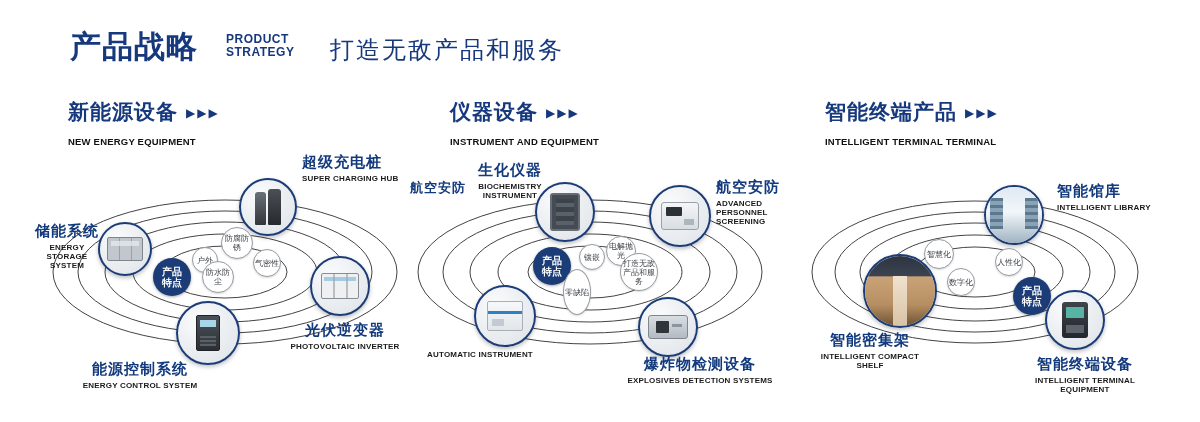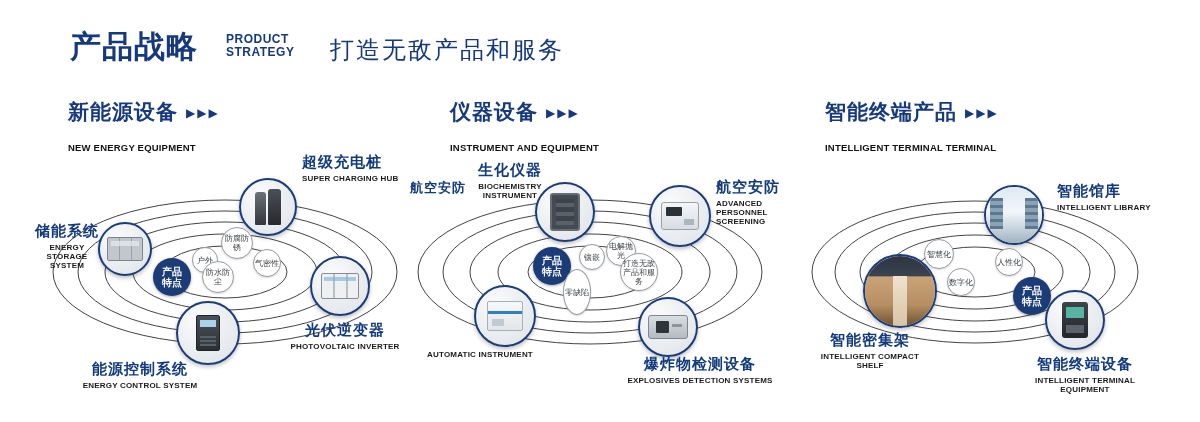--- a/index.html
+++ b/index.html
@@ -9,21 +9,21 @@
   
   .title-cn{position:absolute;left:70px;top:26px;font-size:31px;font-weight:bold;color:#16387d;letter-spacing:1px}
   .title-en{position:absolute;left:226px;top:33px;display:flex;flex-direction:column;font-size:12px;font-weight:bold;color:#16387d;line-height:13px;letter-spacing:.5px}
   .page-sub{position:absolute;left:330px;top:34px;font-size:24px;font-weight:normal;color:#16387d;letter-spacing:2px}
 
   
   .sec{position:absolute;height:320px}
   .sec-head{position:absolute}
   .sec-title{display:flex;align-items:center;font-size:21px;font-weight:bold;color:#16387d;letter-spacing:1px}
   .arrows{font-size:12px;letter-spacing:2px;color:#16387d;margin-left:8px;margin-top:2px}
-  .sec-sub{font-size:9.5px;font-weight:bold;color:#111;margin-top:16px;letter-spacing:.2px}
+  .sec-sub{font-size:9.5px;font-weight:bold;color:#111;margin-top:10px;letter-spacing:.2px}
   .orbits{position:absolute;left:0;top:55px}
 
   
   .pcircle{position:absolute;border-radius:50%;border:2px solid #1b3c77;background:radial-gradient(circle at 35% 30%,#fafbfc,#dde2e7);box-shadow:0 2px 4px rgba(0,0,0,.25);display:flex;align-items:center;justify-content:center;overflow:hidden}
 
   
   .label{position:absolute;text-align:center}
   .label.left{text-align:left}
   .label .cn{font-size:15px;font-weight:bold;color:#123a7d;letter-spacing:1px}
   .label .en{font-size:8px;font-weight:bold;color:#1a1a1a;margin-top:2px;line-height:9px;letter-spacing:.2px}

